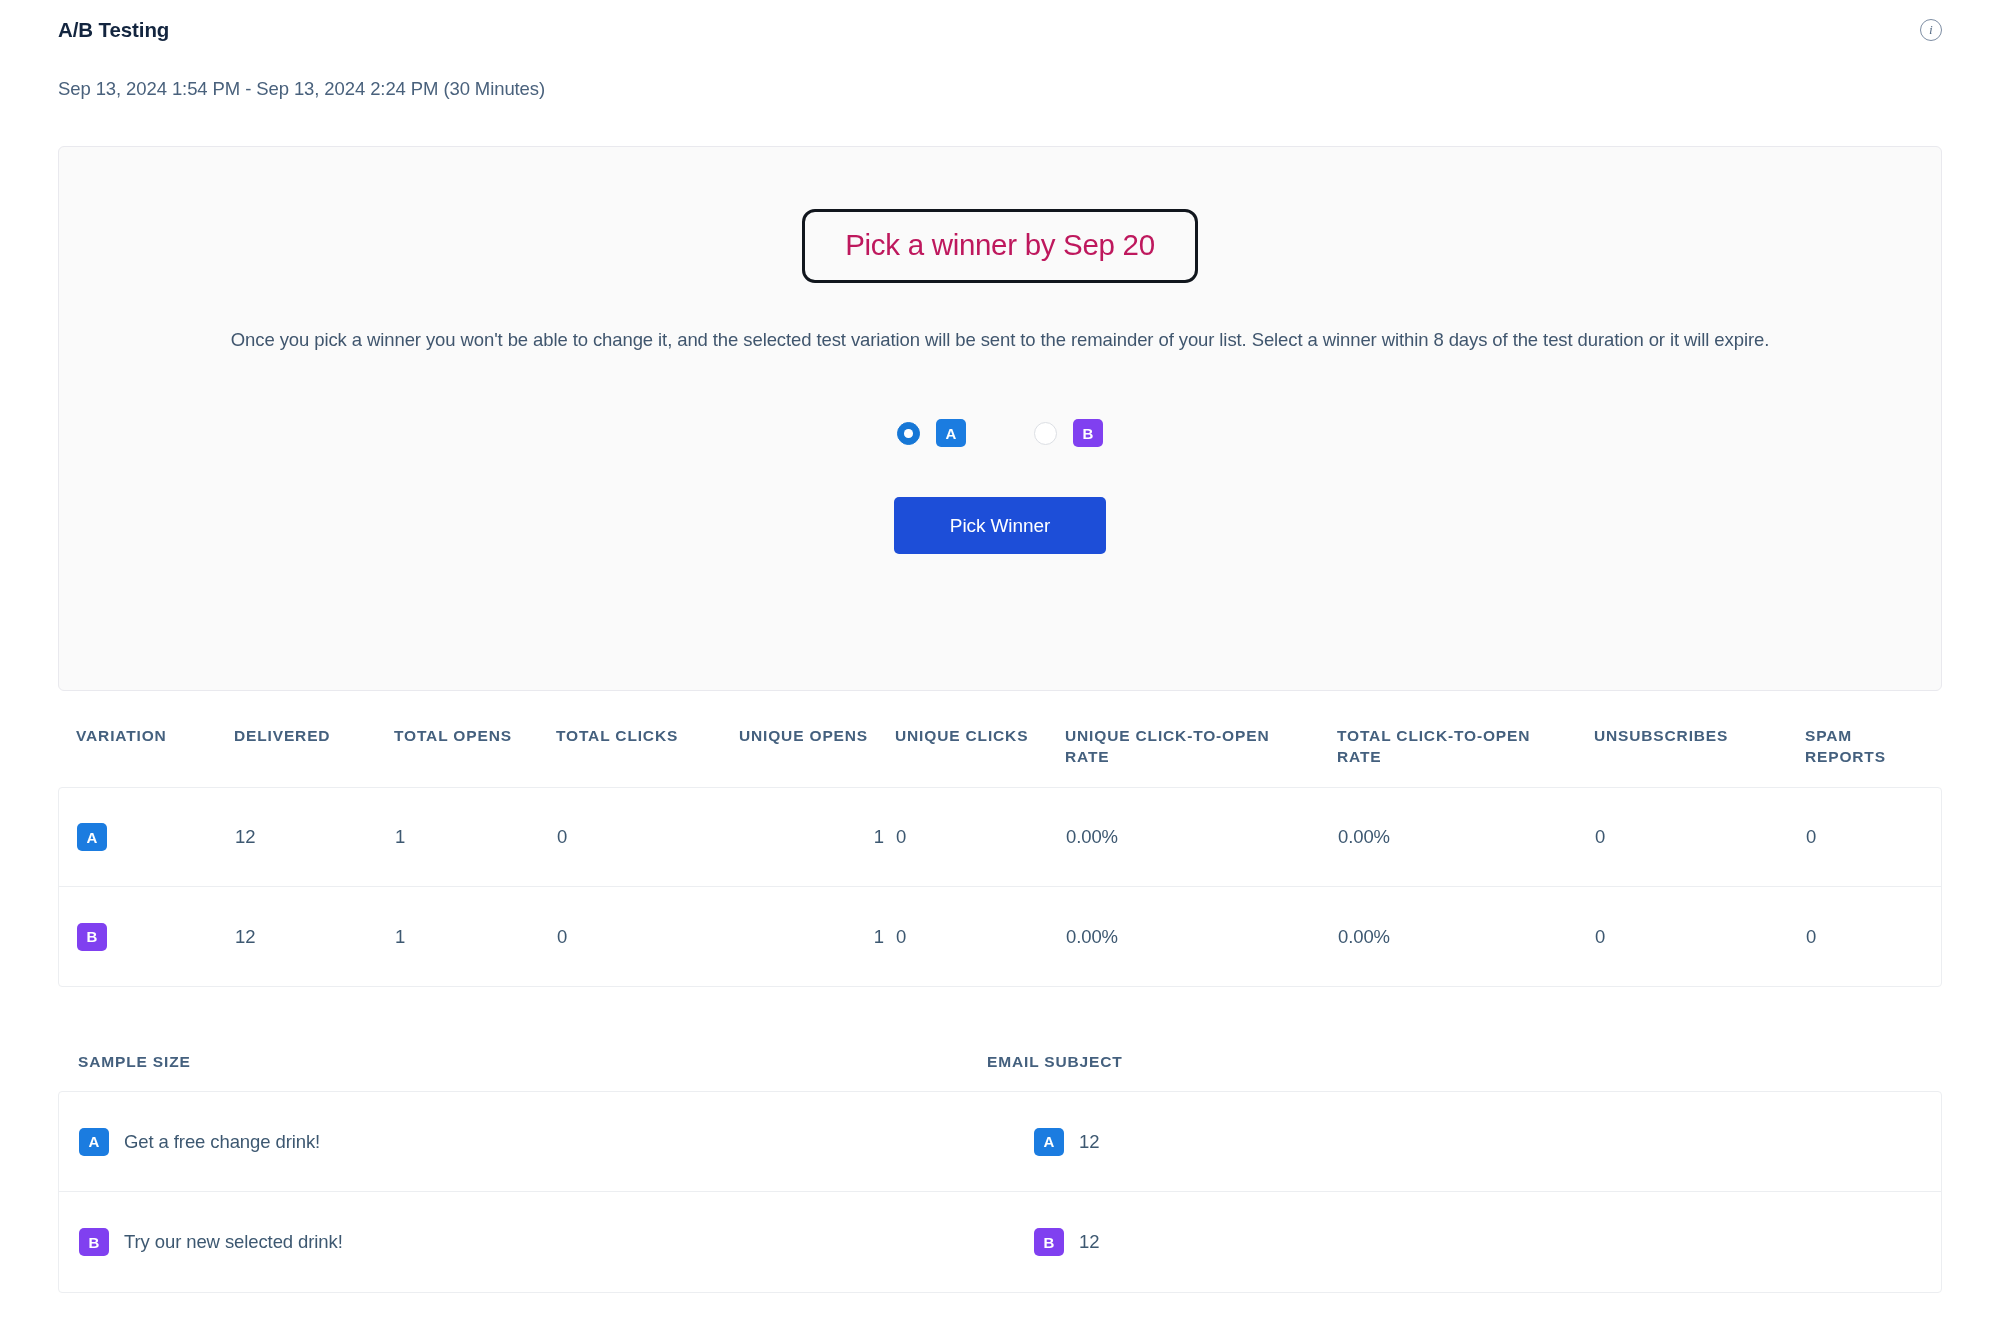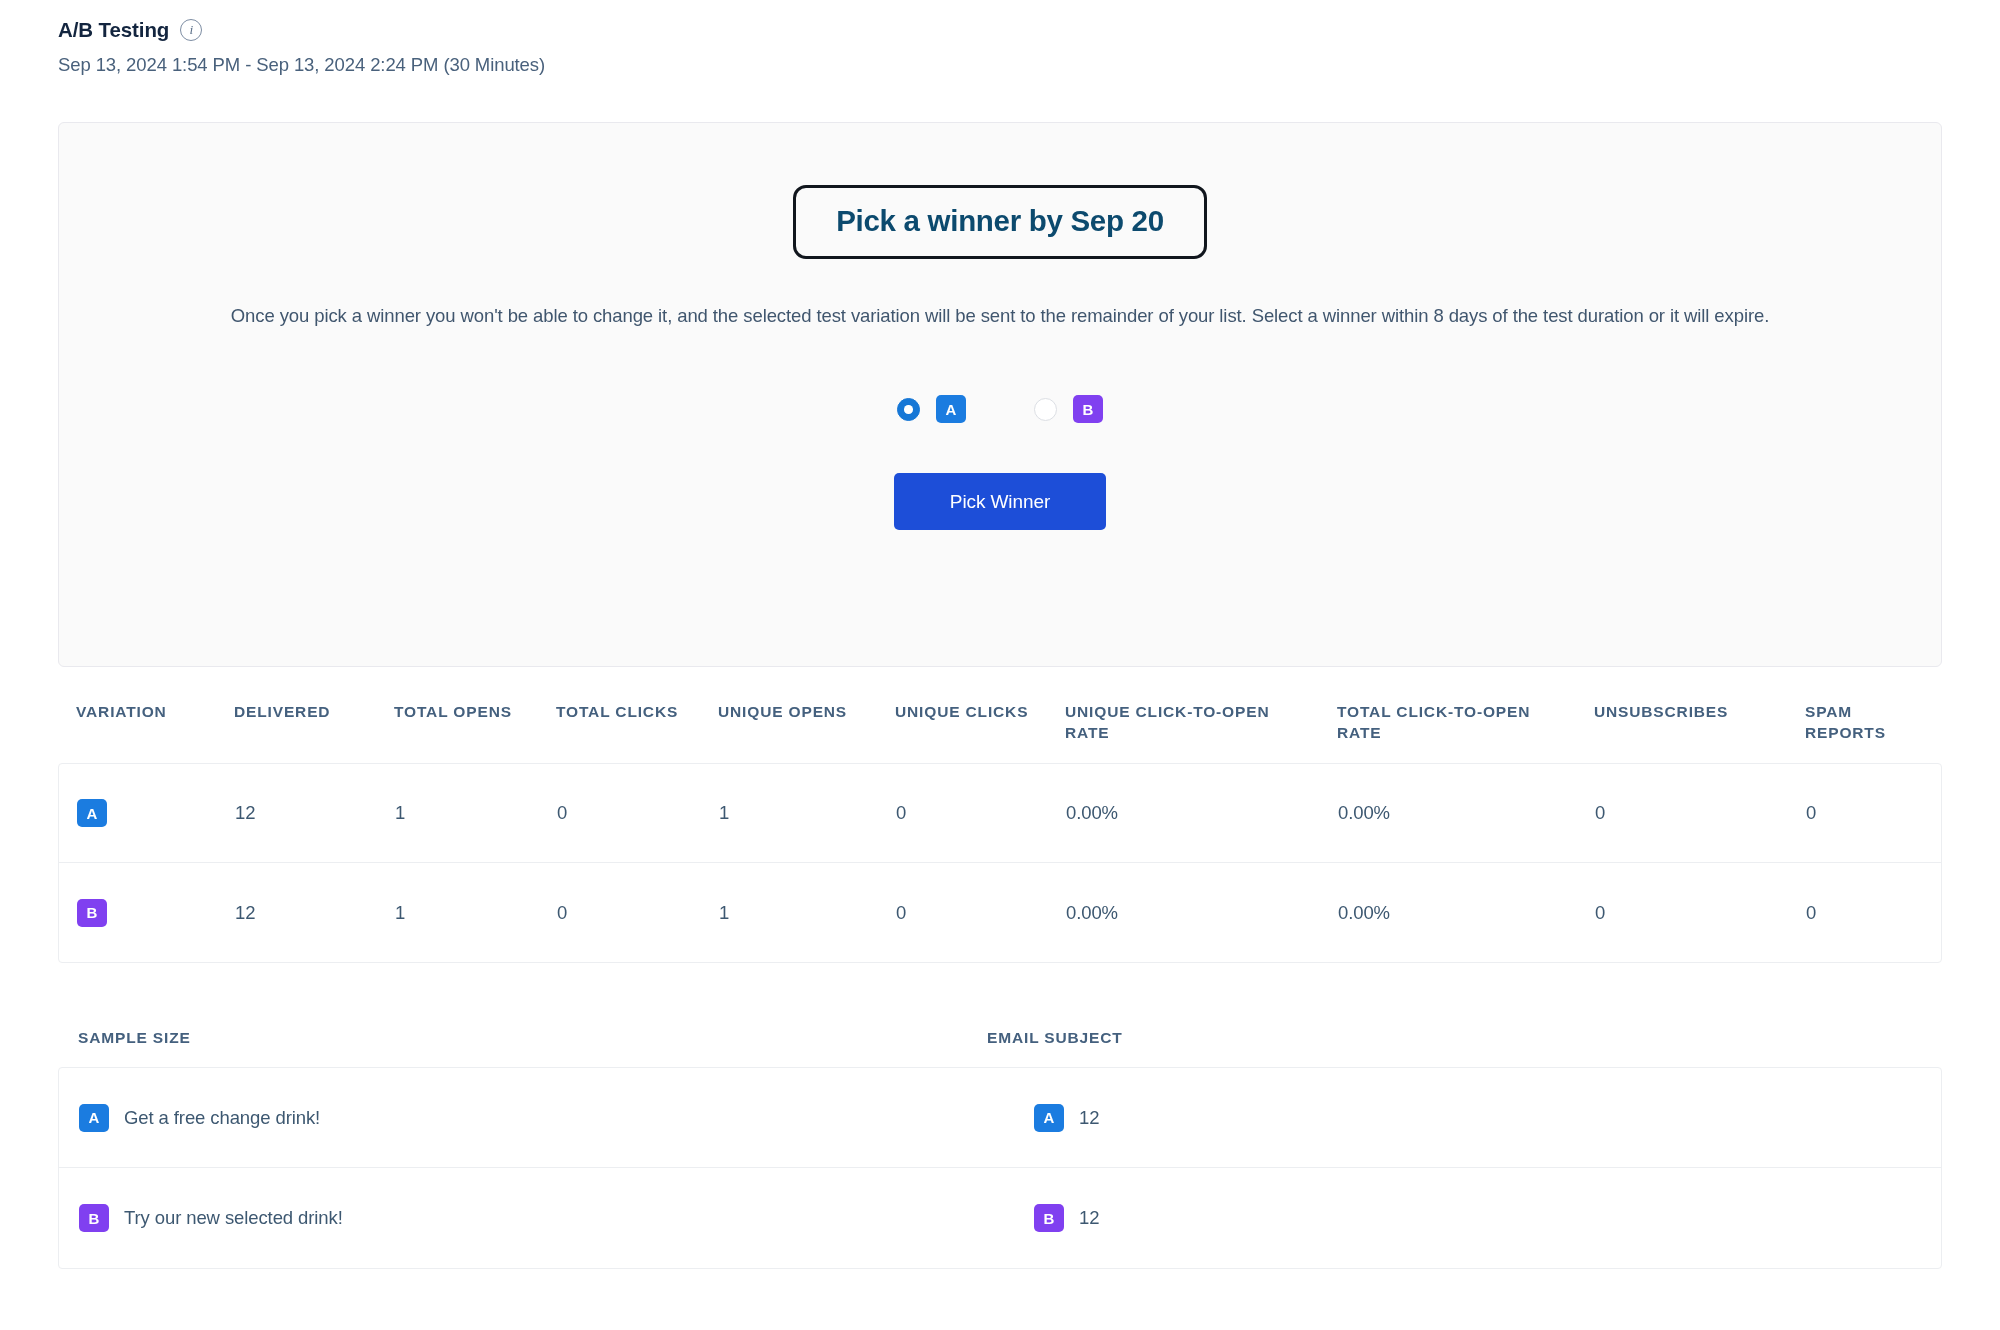--- a/index.html
+++ b/index.html
@@ -18,21 +18,22 @@
     padding: 18px 58px 0 58px;
     background: #ffffff;
     position: relative;
   }
 
   
   .page-head {
     display: flex;
     align-items: center;
     gap: 11px;
-    margin-bottom: 12px;
+    margin-bottom: 36px;
+    justify-content: space-between;
   }
   .page-title {
     font-size: 20.5px;
     font-weight: bold;
     color: #13253f;
     letter-spacing: -0.1px;
   }
   .info-icon {
     width: 22px;
     height: 22px;
@@ -69,22 +70,22 @@
   }
   .winner-pill {
     border: 3.5px solid #11161d;
     border-radius: 13px;
     padding: 17px 40px 19px 40px;
     background: #fafafa;
     margin-bottom: 42px;
   }
   .winner-pill-text {
     font-size: 29.5px;
-    font-weight: bold;
-    color: #0c4a6e;
+    font-weight: normal;
+    color: #be185d;
     letter-spacing: -0.3px;
     line-height: 1.1;
   }
   .winner-desc {
     font-size: 18.5px;
     color: #40566e;
     line-height: 1.62;
     text-align: center;
     max-width: 1790px;
     margin-bottom: 64px;
@@ -192,21 +193,21 @@
     color: #3d5871;
     padding-right: 12px;
     letter-spacing: -0.1px;
   }
 
   
   .c-variation { width: 158px; flex: none; }
   .c-delivered { width: 160px; flex: none; }
   .c-topens    { width: 162px; flex: none; }
   .c-tclicks   { width: 162px; flex: none; }
-  .c-uopens    { width: 177px; flex: none; }
+  .c-uopens    { width: 177px; flex: none; text-align: right; }
   .c-uclicks   { width: 170px; flex: none; }
   .c-uctor     { width: 272px; flex: none; }
   .c-tctor     { width: 257px; flex: none; }
   .c-unsub     { width: 211px; flex: none; }
   .c-spam      { width: 140px; flex: none; }
 
   
   .subject-head {
     display: flex;
     padding: 0 0 20px 20px;

